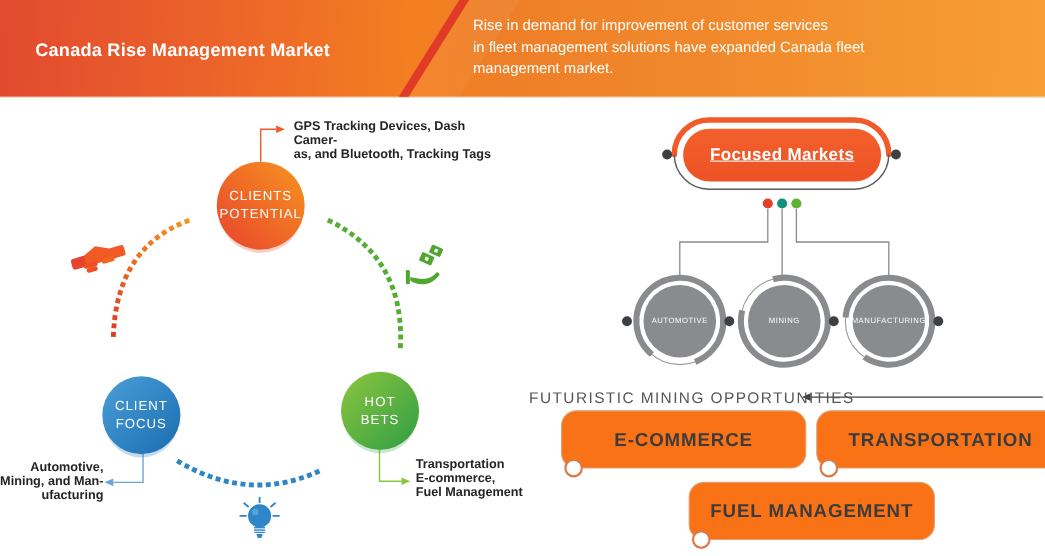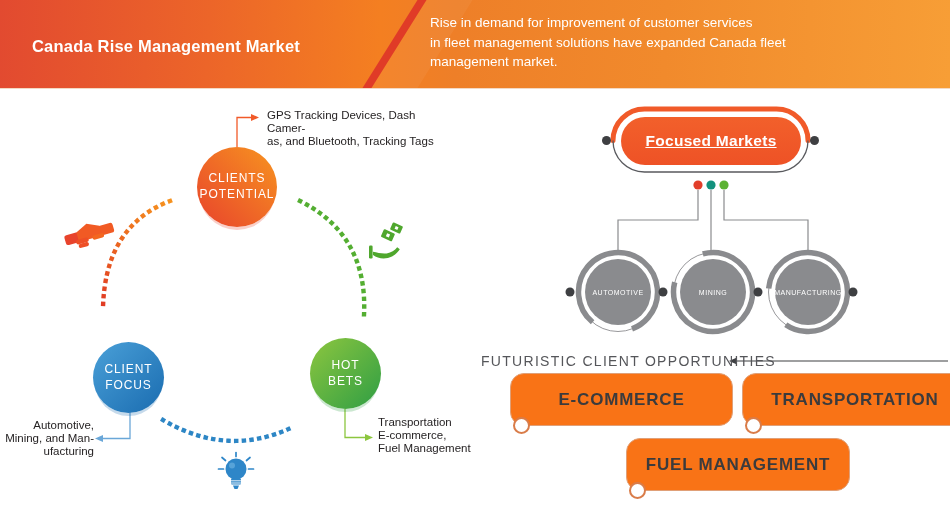--- a/index.html
+++ b/index.html
@@ -27,21 +27,21 @@
   .cyc-orange{left:197px;top:147px;width:80px;height:80px;
        background:linear-gradient(to top right,#e8432c,#f79420);
        box-shadow:0 5px 0 -2px rgba(232,67,44,.25);}
   .cyc-blue{left:93px;top:342px;width:71px;height:71px;
        background:linear-gradient(135deg,#4aa0d8,#1a6cb0);
        box-shadow:0 5px 0 -2px rgba(26,108,176,.25);}
   .cyc-green{left:310px;top:338px;width:71px;height:71px;
        background:linear-gradient(135deg,#8dc63f,#2f9e44);
        box-shadow:0 5px 0 -2px rgba(47,158,68,.25);}
   
-  .ann{position:absolute;color:#262324;font-size:11.5px;font-weight:400;line-height:1.12;}
+  .ann{position:absolute;color:#262324;font-size:11.5px;font-weight:700;line-height:1.12;}
   .ann-gps{left:267px;top:109px;width:180px;text-align:left;}
   .ann-auto{right:856px;top:419px;width:120px;text-align:right;}
   .ann-trans{left:378px;top:416px;width:140px;text-align:left;}
   
   .fm-pill{position:absolute;left:621px;top:117px;width:180px;height:48px;border-radius:24px;
        background:linear-gradient(180deg,#f2602b,#ee5226);display:flex;align-items:center;justify-content:center;
        color:#fff;font-size:15.5px;font-weight:700;letter-spacing:.3px;text-decoration:underline;}
   .gray-label{position:absolute;width:84px;height:16px;display:flex;align-items:center;justify-content:center;
        color:#fff;font-size:7px;letter-spacing:.5px;font-weight:500;text-transform:uppercase;}
   .gl-0{left:576px;top:284px;} .gl-1{left:671px;top:284px;} .gl-2{left:766px;top:284px;}
@@ -192,21 +192,21 @@
 ufacturing</div>
   <div class="ann ann-trans pre">Transportation
 E-commerce,
 Fuel Management</div>
 
   <div class="fm-pill">Focused Markets</div>
   <div class="gray-label gl-0">AUTOMOTIVE</div>
   <div class="gray-label gl-1">MINING</div>
   <div class="gray-label gl-2">MANUFACTURING</div>
 
-  <div class="opp-heading">FUTURISTIC CLIENT OPPORTUNITIES</div>
+  <div class="opp-heading">FUTURISTIC MINING OPPORTUNITIES</div>
 
   <div class="opp-box box-ecom">
     <span>E-COMMERCE</span>
     <div class="corner-dot"></div>
   </div>
   <div class="opp-box box-trans">
     <span>TRANSPORTATION</span>
     <div class="corner-dot"></div>
   </div>
   <div class="opp-box box-fuel">

